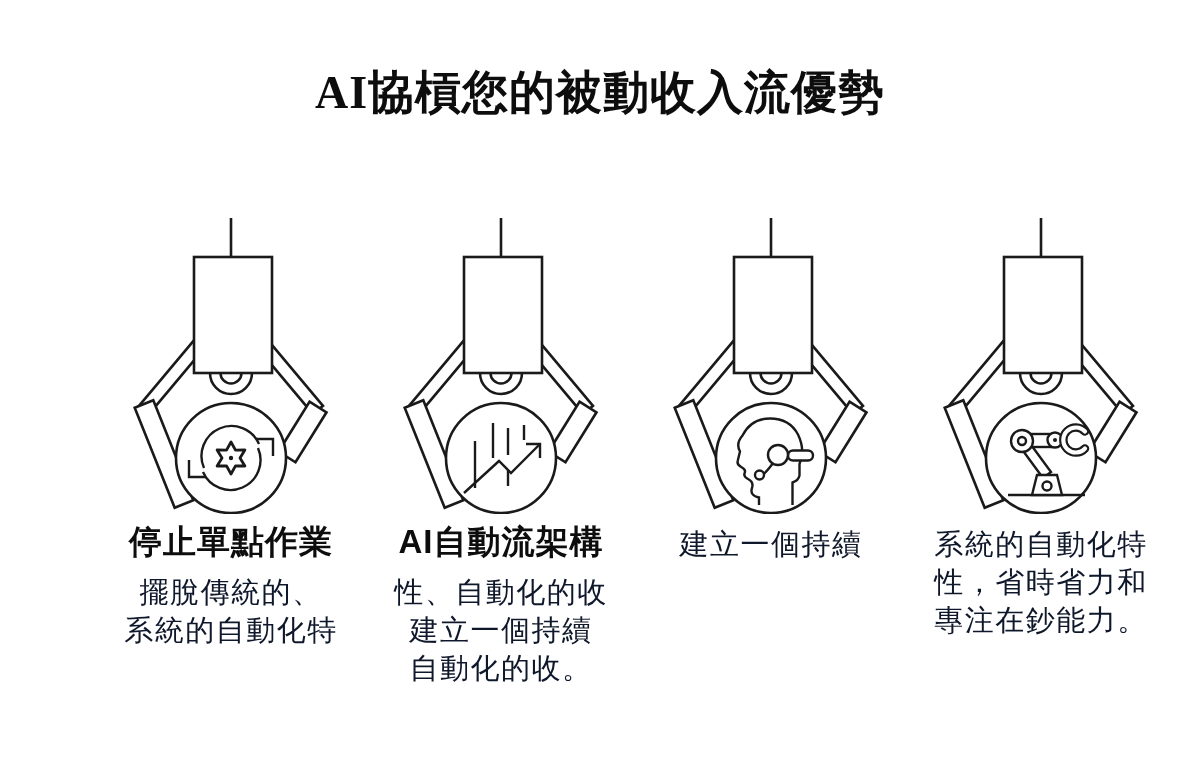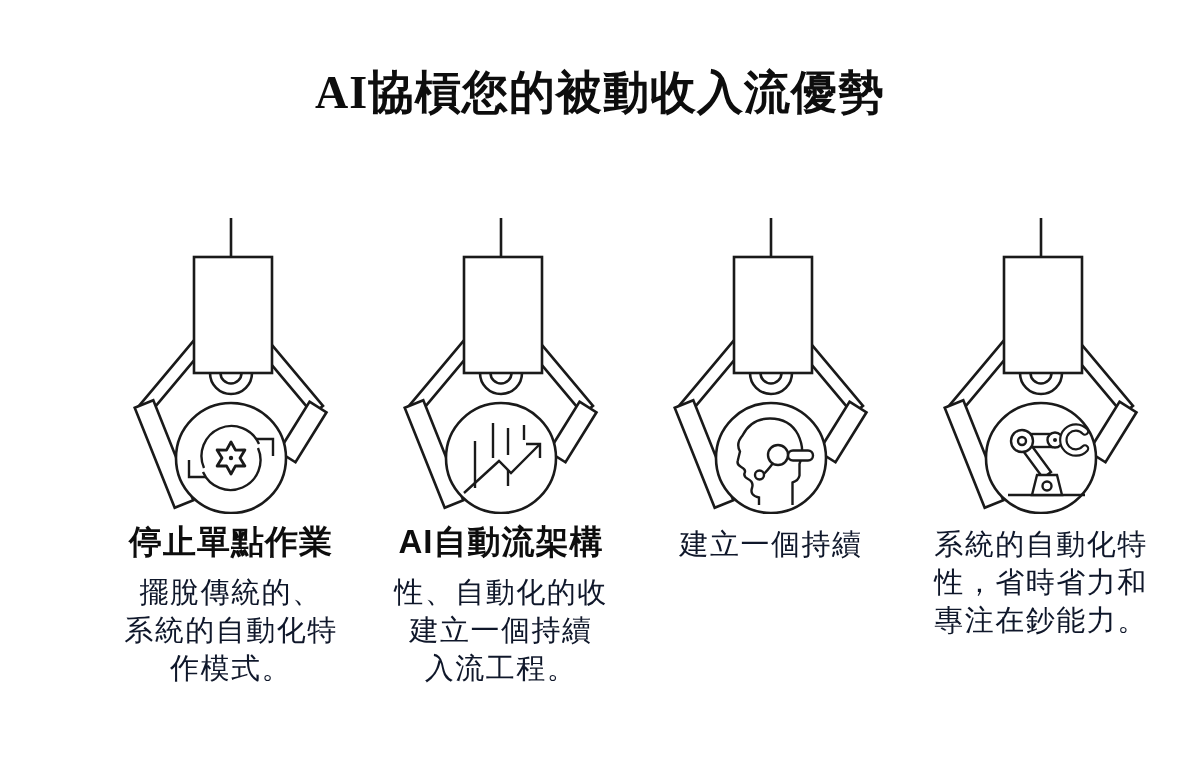--- a/index.html
+++ b/index.html
@@ -61,42 +61,41 @@
           <path d="M162 234 A30 30 0 0 1 107 258"></path>
           <path d="M110 263 H93 V246"></path>
           <polygon points="135,228 130.5,236.2 121.1,236 126,244 121.1,252 130.5,251.8 135,260 139.5,251.8 148.9,252 144,244 148.9,236 139.5,236.2" fill="#ffffff" stroke-linejoin="round" stroke-width="2.8"></polygon>
           <circle cx="135" cy="244" r="2.2" fill="#1a1a1a" stroke="none"></circle>
         </g>
       </svg>
       <div class="col-heading">停止單點作業</div>
       <div class="col-body">
         <div>擺脫傳統的、</div>
         <div>系統的自動化特</div>
-        <div>作模式。</div>
       </div>
     </div>
 
     <div class="column">
       <svg width="270" height="300" viewBox="0 0 270 300">
         <use href="#claw"></use>
         <g stroke="#1a1a1a" stroke-width="2.4" fill="none">
           <path d="M109 227 V274"></path>
           <path d="M127 209 V244"></path>
           <path d="M142 214 V241"></path>
           <path d="M142 256 V272"></path>
           <path d="M158 211 V226"></path>
           <path d="M98 279 L133 247 L145 259 L174 230"></path>
           <path d="M160 230 H174 V244"></path>
         </g>
       </svg>
       <div class="col-heading">AI自動流架構</div>
       <div class="col-body">
         <div>性、自動化的收</div>
         <div>建立一個持續</div>
-        <div>入流工程。</div>
+        <div>自動化的收。</div>
       </div>
     </div>
 
     <div class="column">
       <svg width="270" height="300" viewBox="0 0 270 300">
         <use href="#claw"></use>
         <g stroke="#1a1a1a" stroke-width="2.4" fill="none">
           <path d="M123 291 L123 283.5 Q113.5 281.5 116 274 Q118 268 112 265 Q107 262.5 108.8 258.5 Q110 255.5 105.2 253 Q100.5 250.5 101.8 246.5 L104 237.5 Q99.5 229.5 106.5 221.5 Q115 204.5 134 204.5 Q153.5 204.5 162 220.5 Q169.5 236 163.5 250 L163.5 261.5 Q162.5 266.5 156.5 268.5 L156.5 291"></path>
           <path d="M137.5 248.5 Q130 258.5 127.5 260"></path>
           <rect x="152" y="236.5" width="25" height="10" rx="5" fill="#ffffff"></rect>

